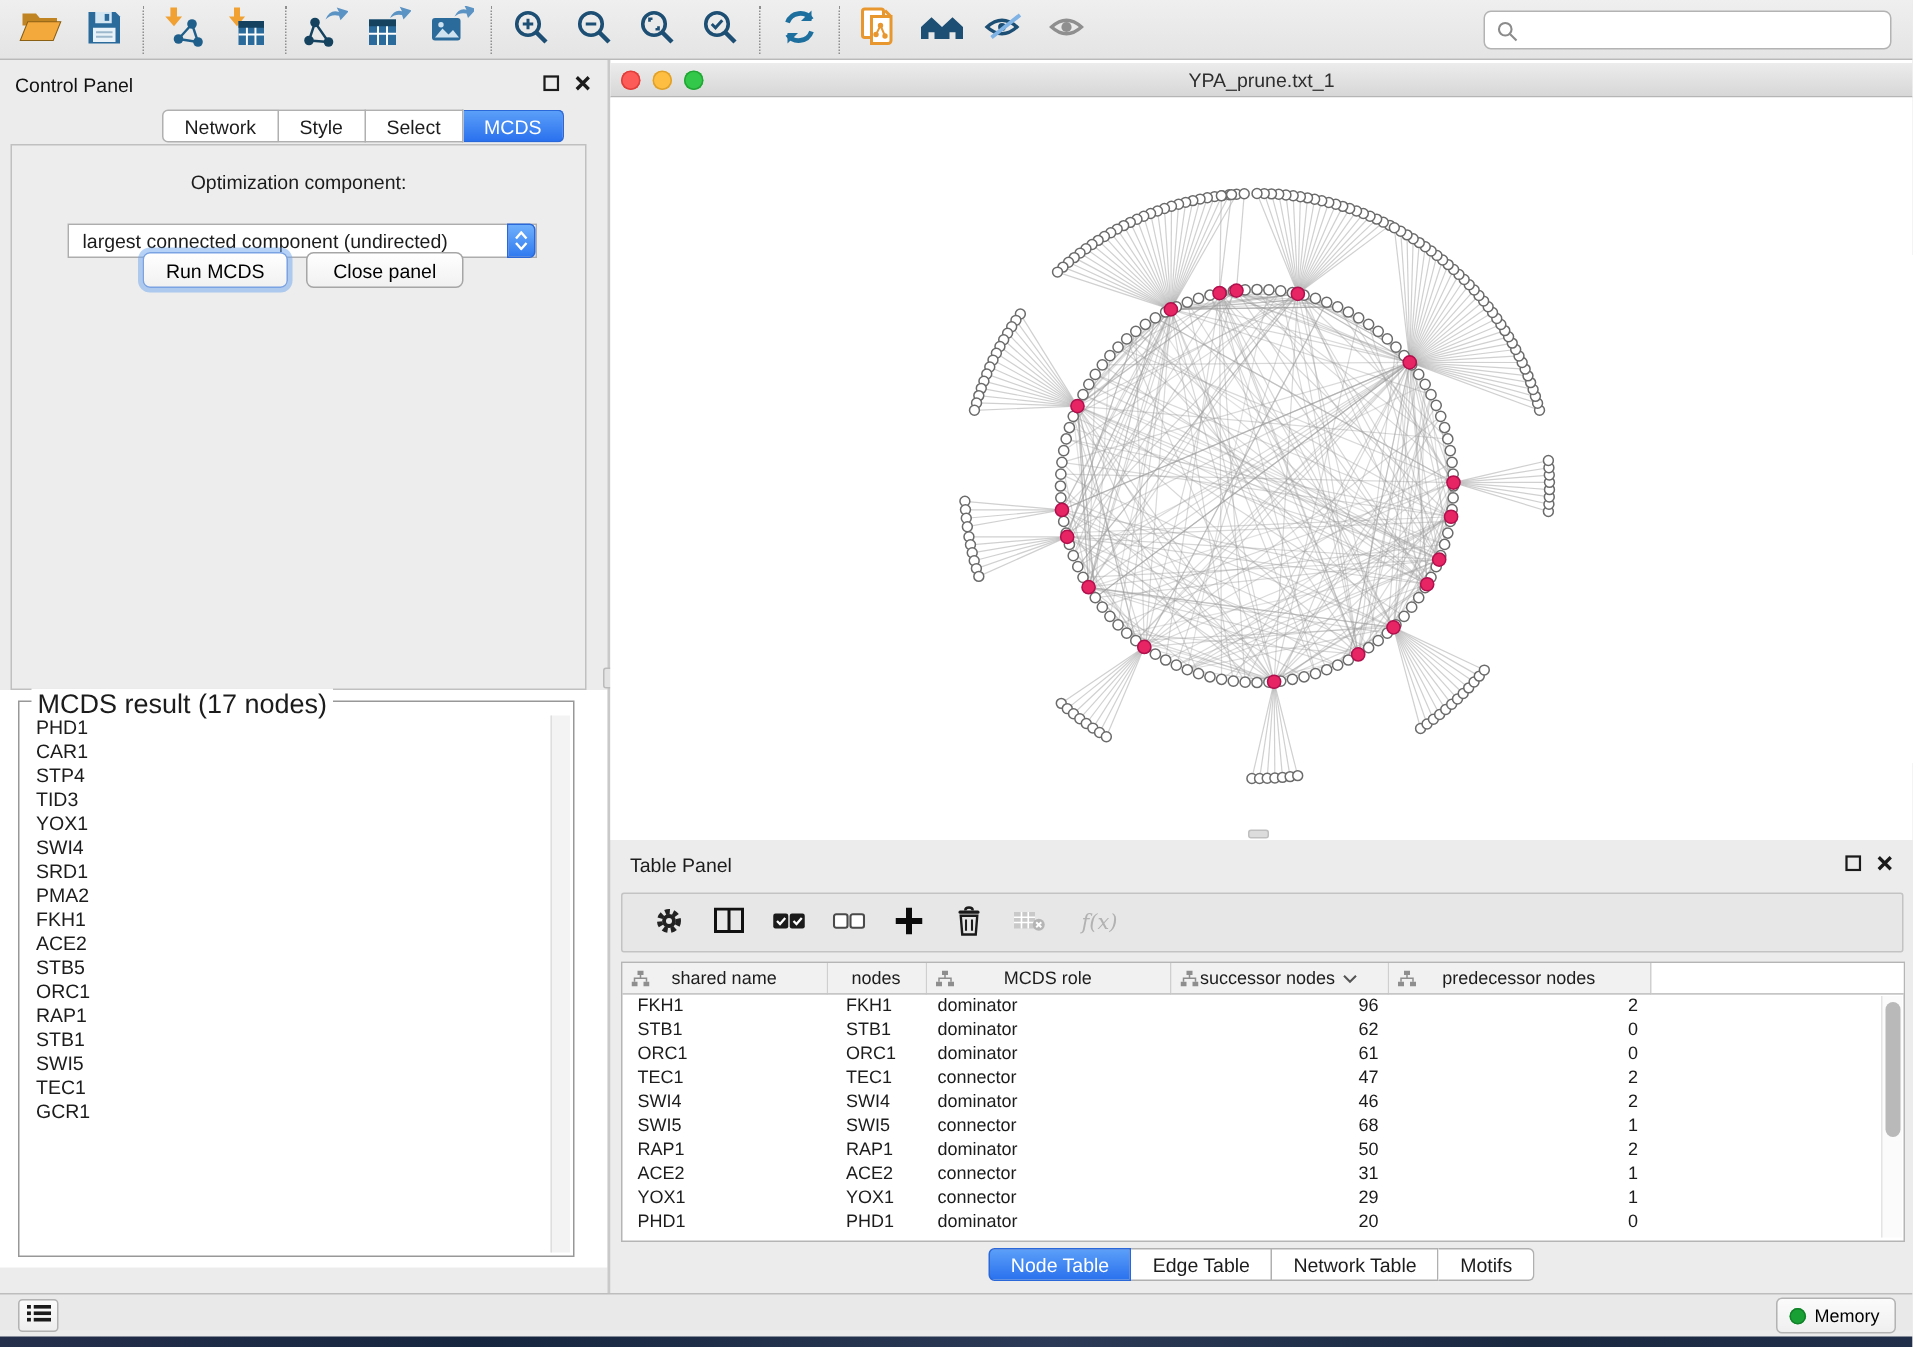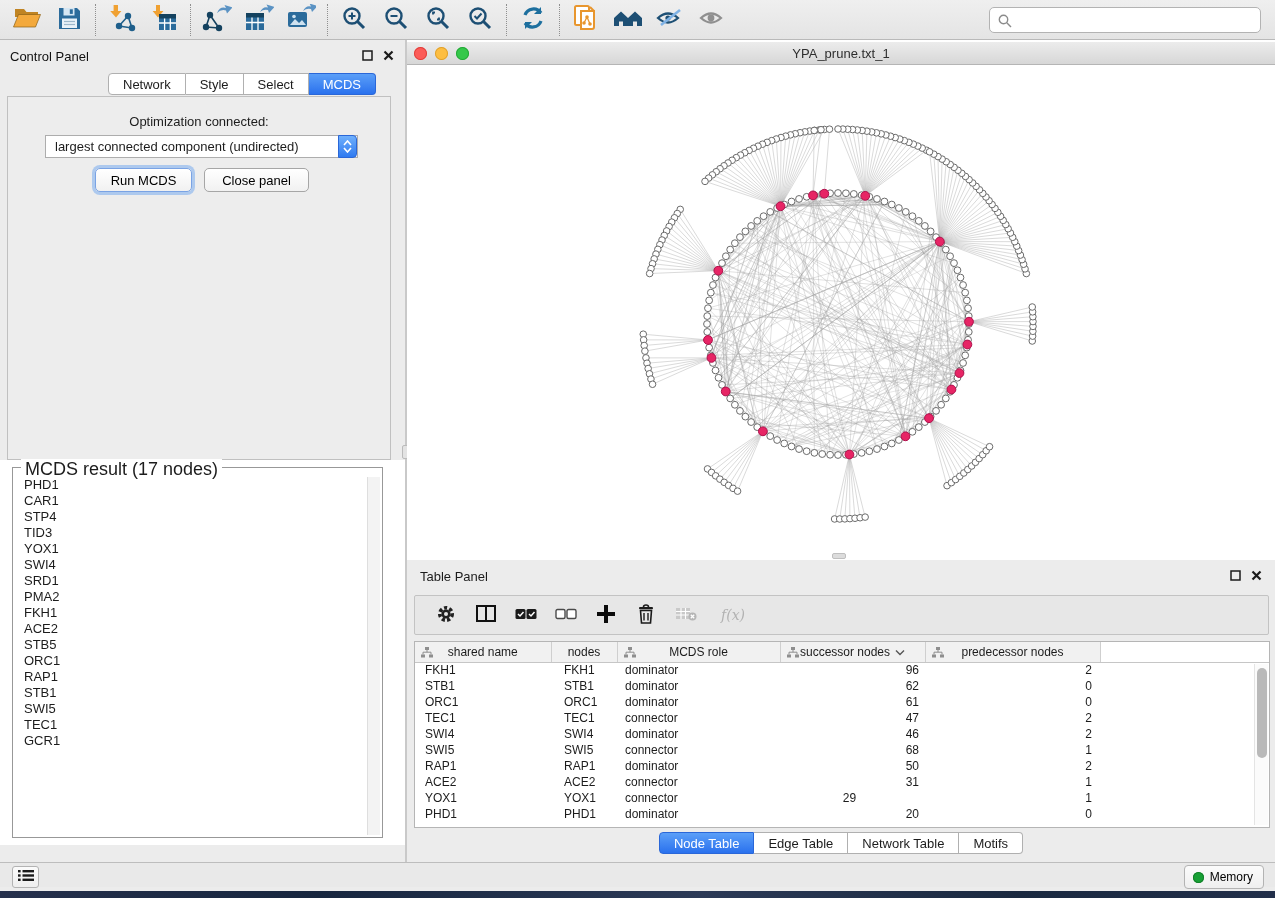--- a/index.html
+++ b/index.html
@@ -29,21 +29,21 @@
   .cp-tabs { position:absolute; left:78px; top:33px; height:22px; display:flex;margin-left:30px; }
   .seg-tab { height:22px; background:#fff; border:1px solid #b0b0b0; border-left:none;
     font-size:13px; padding:0 14px; cursor:pointer; color:#1c1c1c; font-family:inherit; }
   .seg-tab:first-child { border-left:1px solid #b0b0b0; border-radius:4px 0 0 4px; }
   .seg-tab:last-child { border-radius:0 4px 4px 0; }
   .seg-tab.active { background:linear-gradient(#5b9ff8,#2a71ee); border-color:#2a67d8; color:#fff; }
 
   .cp-body { position:absolute; left:7px; top:56px; width:384px; height:364px;
     background:#ededed; border:1px solid #c0c0c0; }
   .opt-label { position:absolute; left:0; top:17px; width:100%; text-align:center; font-size:13px; }
-  .dropdown { position:absolute; left:37px; top:38px; width:313px; height:23px; background:#fff;
+  .dropdown { position:absolute; left:37px; top:52px; width:313px; height:23px; background:#fff;
     border:1px solid #adadad; border-radius:0; cursor:pointer; }
   .dropdown .dd-text { position:absolute; left:9px; top:3px; font-size:13px; white-space:nowrap; }
   .dd-stepper { position:absolute; right:0; top:-1px; width:19px; height:23px;
     background:linear-gradient(#6fb0fc,#2f7af0); border-radius:0 4px 4px 0; border:1px solid #2a67d8;
     display:flex; flex-direction:column; align-items:center; justify-content:center; gap:1px; }
   .cp-btn { position:absolute; height:24px; background:linear-gradient(#ffffff,#f1f1f1);
     border:1px solid #a6a6a6; border-radius:5px; font-size:13px; font-family:inherit; cursor:pointer; }
   .btn-run { left:87px; top:71px; width:97px; border-color:#7aa3e4; box-shadow:0 0 0 3px rgba(110,165,240,.5); }
   .btn-close { left:196px; top:71px; width:105px; }
 
@@ -266,21 +266,21 @@
         </button>
     </span>
   </div>
   <div class="cp-tabs" id="cp-tabs">
       <button class="seg-tab">Network</button>
       <button class="seg-tab">Style</button>
       <button class="seg-tab">Select</button>
       <button class="seg-tab active">MCDS</button>
     </div>
   <div class="cp-body">
-    <div class="opt-label">Optimization connected:</div>
+    <div class="opt-label">Optimization component:</div>
     <div class="dropdown">
       <span class="dd-text">largest connected component (undirected)</span>
       <span class="dd-stepper">
         <svg width="9" height="6" viewBox="0 0 9 6">
             <path d="M1 5 L4.5 1 L8 5" fill="none" stroke="#fff" stroke-width="1.6"></path>
           </svg>
         <svg width="9" height="6" viewBox="0 0 9 6">
             <path d="M1 1 L4.5 5 L8 1" fill="none" stroke="#fff" stroke-width="1.6"></path>
           </svg>
       </span>
@@ -1230,21 +1230,21 @@
             <td class="td-l" style="padding-left: 13px;">ACE2</td>
             <td class="td-l" style="padding-left: 8px;">connector</td>
             <td class="td-r" style="padding-right: 6px;">31</td>
             <td class="td-r" style="padding-right: 8px;">1</td>
             <td></td>
           </tr>
           <tr>
             <td class="td-l" style="padding-left: 10px;">YOX1</td>
             <td class="td-l" style="padding-left: 13px;">YOX1</td>
             <td class="td-l" style="padding-left: 8px;">connector</td>
-            <td class="td-r" style="padding-right: 6px; text-align: center;">29</td>
+            <td class="td-r" style="padding-right: 6px;">29</td>
             <td class="td-r" style="padding-right: 8px;">1</td>
             <td></td>
           </tr>
           <tr>
             <td class="td-l" style="padding-left: 10px;">PHD1</td>
             <td class="td-l" style="padding-left: 13px;">PHD1</td>
             <td class="td-l" style="padding-left: 8px;">dominator</td>
             <td class="td-r" style="padding-right: 6px;">20</td>
             <td class="td-r" style="padding-right: 8px;">0</td>
             <td></td>

